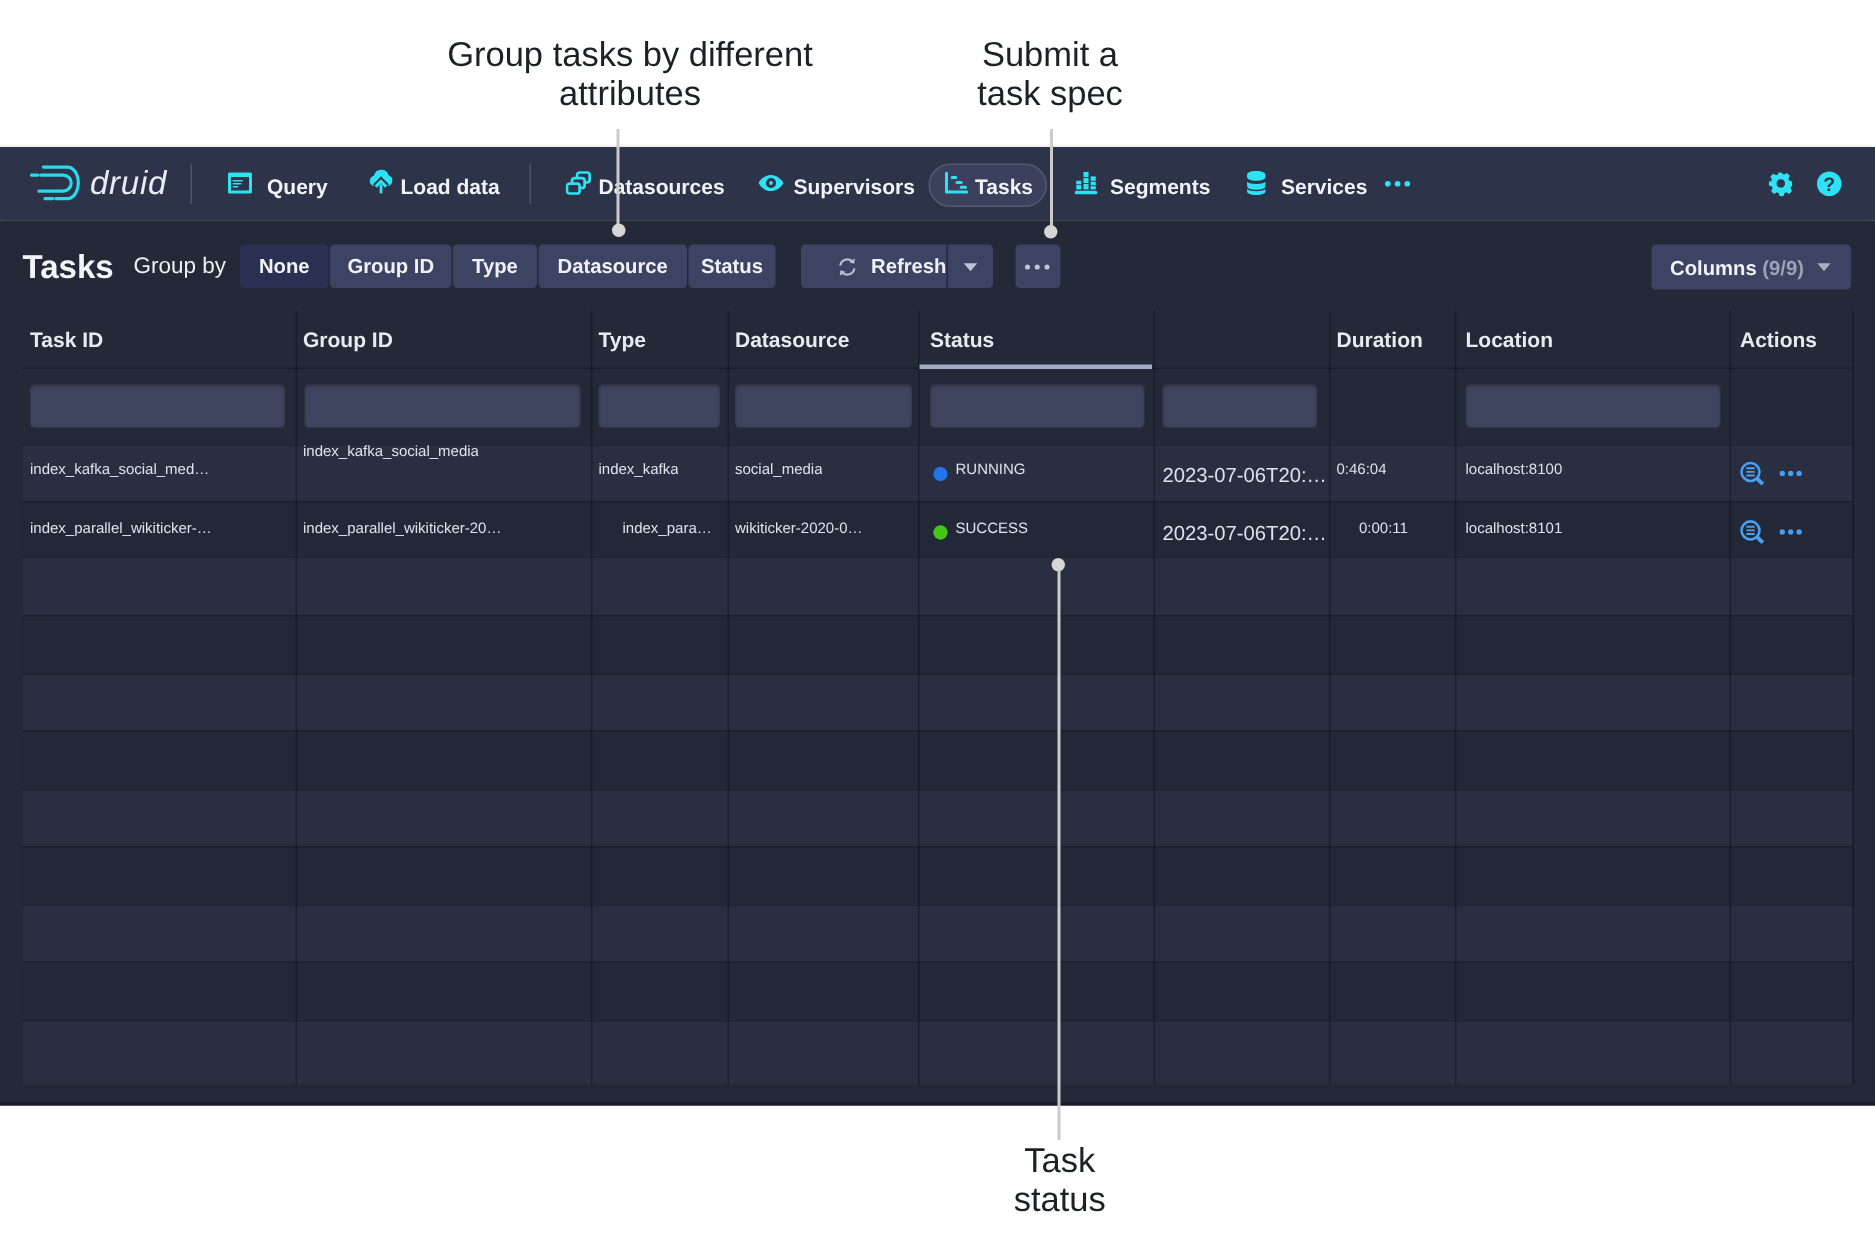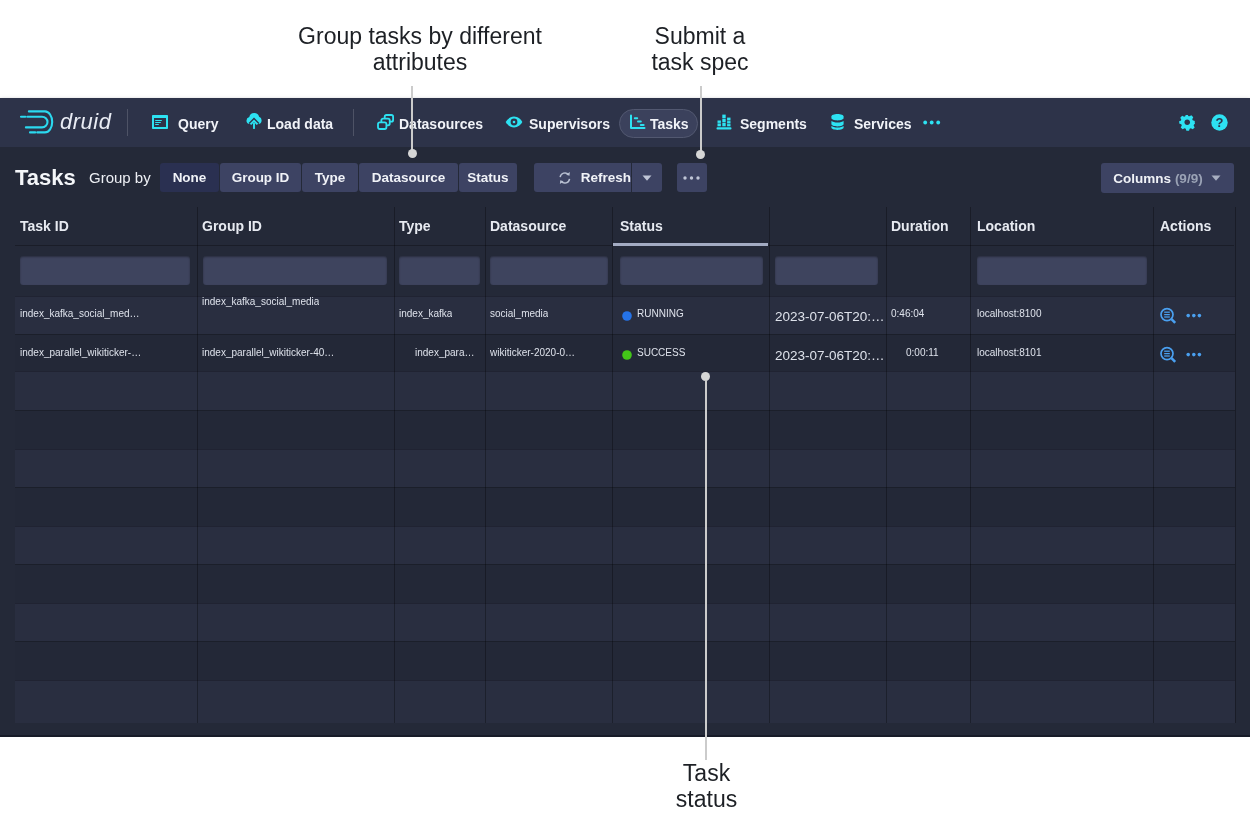--- a/index.html
+++ b/index.html
@@ -236,21 +236,21 @@
   <div class="rowtext" style="left:490px; top:308px;">social_media</div>
   <svg class="abs" style="left:622px; top:311px;" width="10" height="10">
     <circle cx="5" cy="5" r="4.8" fill="#2573e8"></circle>
   </svg>
   <div class="rowtext" style="left:637px; top:308px;">RUNNING</div>
   <div class="rowtext" style="left:775px; top:308.5px; font-size:13.5px;">2023-07-06T20:…</div>
   <div class="rowtext" style="left:891px; top:308px;">0:46:04</div>
   <div class="rowtext" style="left:977px; top:308px;">localhost:8100</div>
 
   <div class="rowtext" style="left:20px; top:347px;">index_parallel_wikiticker-…</div>
-  <div class="rowtext" style="left:202px; top:347px;">index_parallel_wikiticker-40…</div>
+  <div class="rowtext" style="left:202px; top:347px;">index_parallel_wikiticker-20…</div>
   <div class="rowtext" style="left:399px; top:347px;margin-left:16px;">index_para…</div>
   <div class="rowtext" style="left:490px; top:347px;">wikiticker-2020-0…</div>
   <svg class="abs" style="left:622px; top:350px;" width="10" height="10">
     <circle cx="5" cy="5" r="4.8" fill="#43c618"></circle>
   </svg>
   <div class="rowtext" style="left:637px; top:347px;">SUCCESS</div>
   <div class="rowtext" style="left:775px; top:347.5px; font-size:13.5px;">2023-07-06T20:…</div>
   <div class="rowtext" style="left:891px; top:347px;margin-left:15px;">0:00:11</div>
   <div class="rowtext" style="left:977px; top:347px;">localhost:8101</div>
 

